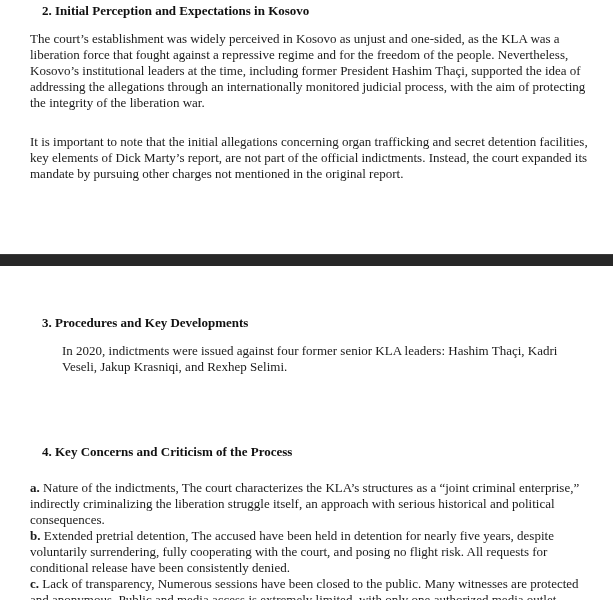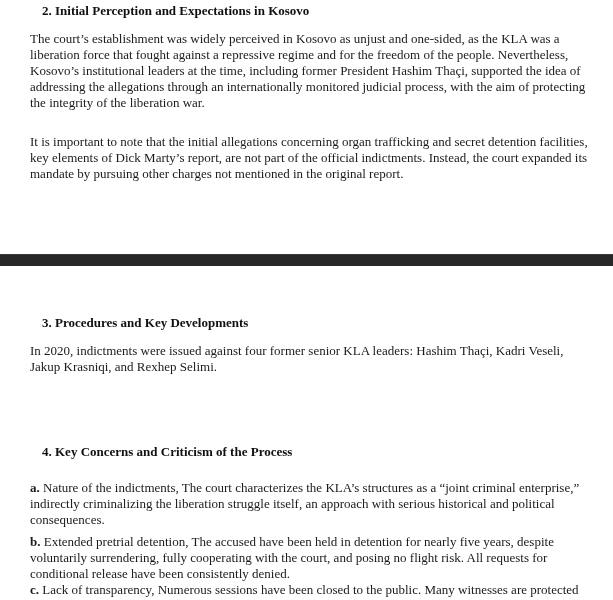--- a/index.html
+++ b/index.html
@@ -28,22 +28,22 @@
     <p style="margin-top:6px;">The court’s establishment was widely perceived in Kosovo as unjust and one-sided, as the KLA was a liberation force that fought against a repressive regime and for the freedom of the people. Nevertheless, Kosovo’s institutional leaders at the time, including former President Hashim Thaçi, supported the idea of addressing the allegations through an internationally monitored judicial process, with the aim of protecting the integrity of the liberation war.</p>
     <p style="margin-top:23px;">It is important to note that the initial allegations concerning organ trafficking and secret detention facilities, key elements of Dick Marty’s report, are not part of the official indictments. Instead, the court expanded its mandate by pursuing other charges not mentioned in the original report.</p>
   </div>
 </div>
 
 <div class="page-gap"></div>
 
 <div class="page page-bottom">
   <div class="content" style="top:37px;">
     <h2>3. Procedures and Key Developments</h2>
-    <p style="margin-top:6px;">In 2020, indictments were issued against four former senior KLA leaders: Hashim Thaçi, Kadri Veseli, Jakup Krasniqi, and Rexhep Selimi.</p>
+    <p style="margin-top:6px;margin-left:32px;">In 2020, indictments were issued against four former senior KLA leaders: Hashim Thaçi, Kadri Veseli, Jakup Krasniqi, and Rexhep Selimi.</p>
   </div>
 
   <div class="content" style="top:166px;">
     <h2>4. Key Concerns and Criticism of the Process</h2>
     <p style="margin-top:20px;"><span class="b">a.</span><span> Nature of the indictments, The court characterizes the KLA’s structures as a “joint criminal enterprise,” indirectly criminalizing the liberation struggle itself, an approach with serious historical and political consequences.</span></p>
-    <p style="margin-top:6px;"><span class="b">b.</span><span> Extended pretrial detention, The accused have been held in detention for nearly five years, despite voluntarily surrendering, fully cooperating with the court, and posing no flight risk. All requests for conditional release have been consistently denied.</span></p>
+    <p style=""><span class="b">b.</span><span> Extended pretrial detention, The accused have been held in detention for nearly five years, despite voluntarily surrendering, fully cooperating with the court, and posing no flight risk. All requests for conditional release have been consistently denied.</span></p>
     <p style="margin-top:0;"><span class="b">c.</span><span> Lack of transparency,  Numerous sessions have been closed to the public. Many witnesses are protected and anonymous. Public and media access is extremely limited, with only one authorized media outlet allowed to report directly from the courtroom.</span></p>
   </div>
 </div>
 
 </body></html>

